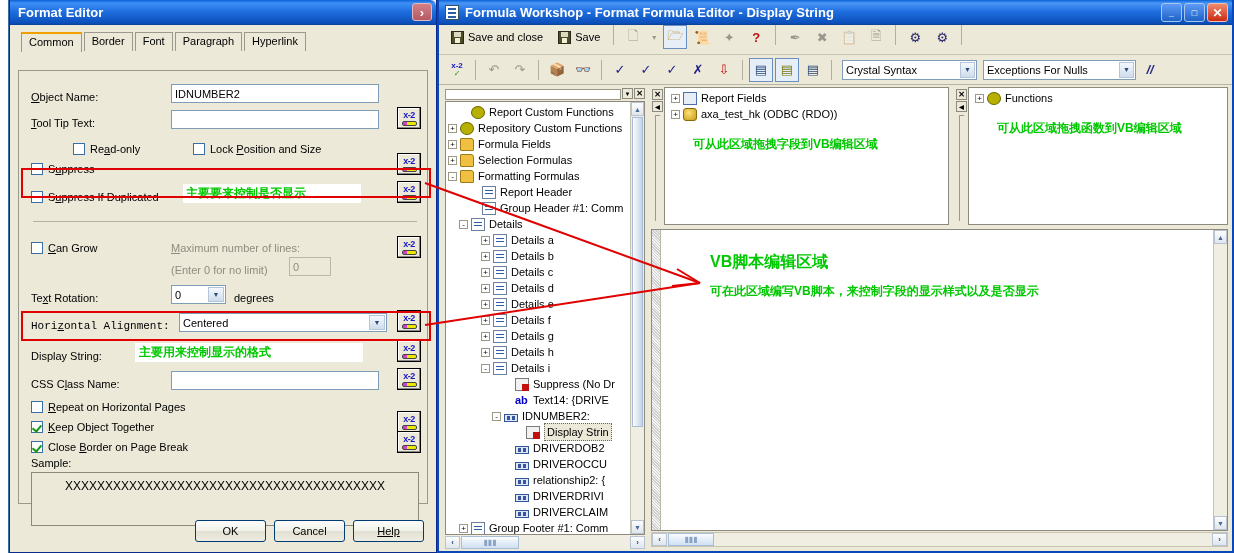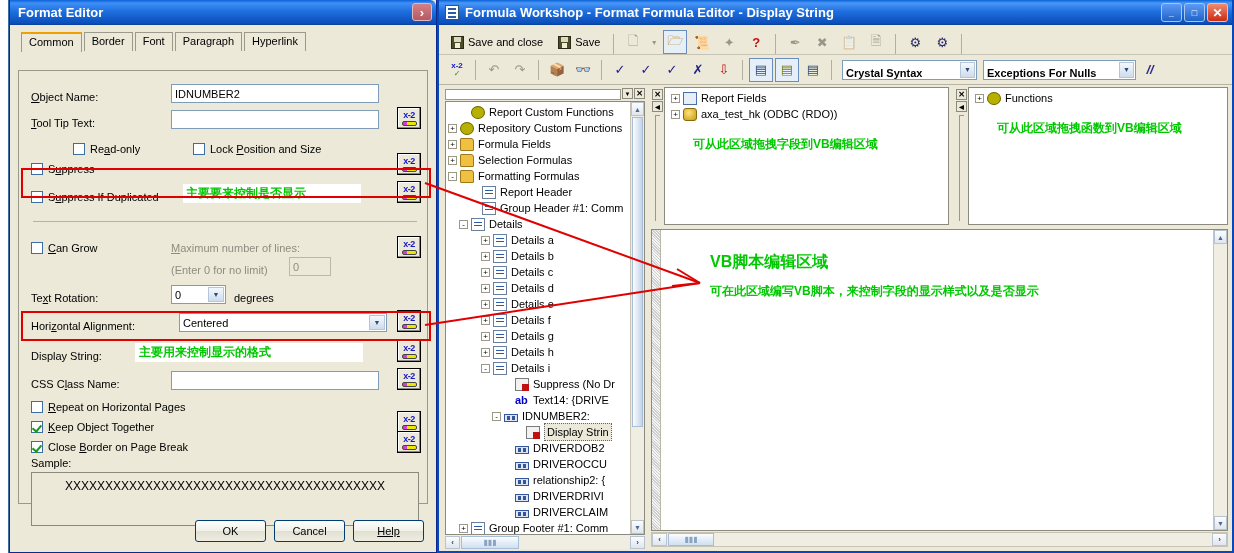--- a/index.html
+++ b/index.html
@@ -137,39 +137,39 @@
     background:#2a5ca8; box-shadow:0 4px 0 #2a5ca8, 0 8px 0 #2a5ca8;
   }
   .winbtns { position:absolute; right:4px; top:3px; display:flex; gap:2px; }
   .winbtn { width:21px; height:19px; border:1px solid #a9c6ee; border-radius:3px;
             background:linear-gradient(180deg,#5d9af5,#1e63c8);
             display:flex; align-items:center; justify-content:center; color:#fff; font-size:9px; font-weight:bold;}
   .winbtn.close { background:linear-gradient(180deg,#f08b6e,#cc2b12); border-color:#f3bfae; font-size:12px;}
 
   .tbar {
     height:30px; background:#ece9d8; border-bottom:1px solid #c8c4b4;
-    display:flex; align-items:flex-end; padding-left:6px; gap:3px;
+    display:flex; align-items:flex-start; padding-left:6px; gap:3px;
   }
   .tbtn { height:24px; display:flex; align-items:center; gap:4px; padding:0 5px; font-size:11px;
           border:1px solid transparent; cursor:pointer; }
   .tsep { width:1px; height:20px; background:#b2aea0; margin:0 4px; }
   .disk { width:13px; height:13px; background:#4d4d2a; border:1px solid #2a2a14; position:relative; flex:none;}
   .disk::before { content:""; position:absolute; left:2px; top:0; right:2px; height:5px; background:#ddd9c0;}
   .disk::after { content:""; position:absolute; left:3px; bottom:0; right:3px; height:5px; background:#f2efd9;}
 
   .ibtn { width:24px; height:24px; display:flex; align-items:center; justify-content:center;
           border:1px solid transparent; font-size:13px; cursor:pointer; }
   .ibtn.framed { border:1px solid #6a8fbf; background:#e6eef8; }
   .ibtn.dim { opacity:0.35; }
 
   .tbar2 { height:30px; background:#ece9d8; border-bottom:1px solid #b8b4a4;
            display:flex; align-items:center; padding-left:6px; gap:2px; }
   .combo {
     height:20px; width:135px; border:1px solid #7f9db9; background:#fff;
-    display:flex; align-items:flex-end; font-size:11px; padding-left:3px; position:relative; margin-left:4px;font-weight:bold;
+    display:flex; align-items:center; font-size:11px; padding-left:3px; position:relative; margin-left:4px;
   }
   .combo.wide { width:153px; }
   .combo .arrow { position:absolute; right:1px; top:1px; bottom:1px; width:15px;
                   background:linear-gradient(180deg,#f4f8fd,#cfdcec); border:1px solid #b5c6da;
                   display:flex; align-items:center; justify-content:center; font-size:7px; color:#2a4b7c;}
 
   .panes { position:absolute; left:2px; top:87px; right:2px; bottom:2px; }
 
   .pane { position:absolute; background:#ece9d8; }
   .pane-inner { position:absolute; inset:0; background:#fff; border:1px solid #8c8a7e; overflow:hidden; }
@@ -318,21 +318,21 @@
             Te<span class="u">x</span>t Rotation:
           </div>
           <div class="sel" style="width:55px;">
             <span>0</span>
             <span class="arrow">▼</span>
           </div>
           <span class="lbl" style="margin-left:8px;">degrees</span>
         </div>
 
         <div class="row" style="height:22px;margin-bottom:6px;">
-          <div class="lbl" style="width:148px;">
+          <div class="lbl" style="width:148px;font-family:Liberation Mono, monospace;">
             Hori<span class="u">z</span>ontal Alignment:
           </div>
           <div class="sel" style="width:208px;">
             <span>Centered</span>
             <span class="arrow">▼</span>
           </div>
           <div class="x2btn" style="position:absolute;right:-2px;">
             <span class="x2t">x-2</span>
             <span class="x2p"></span>
           </div>

